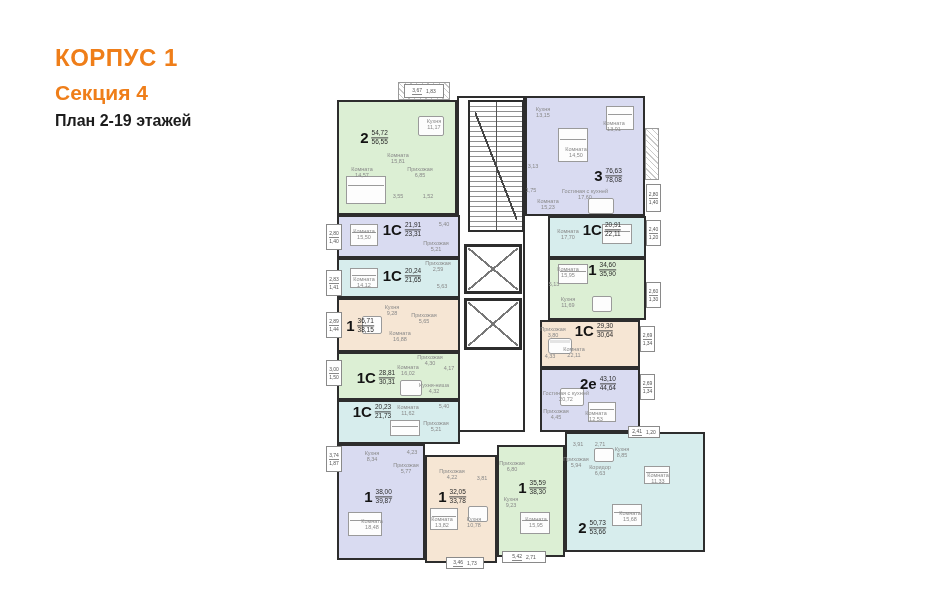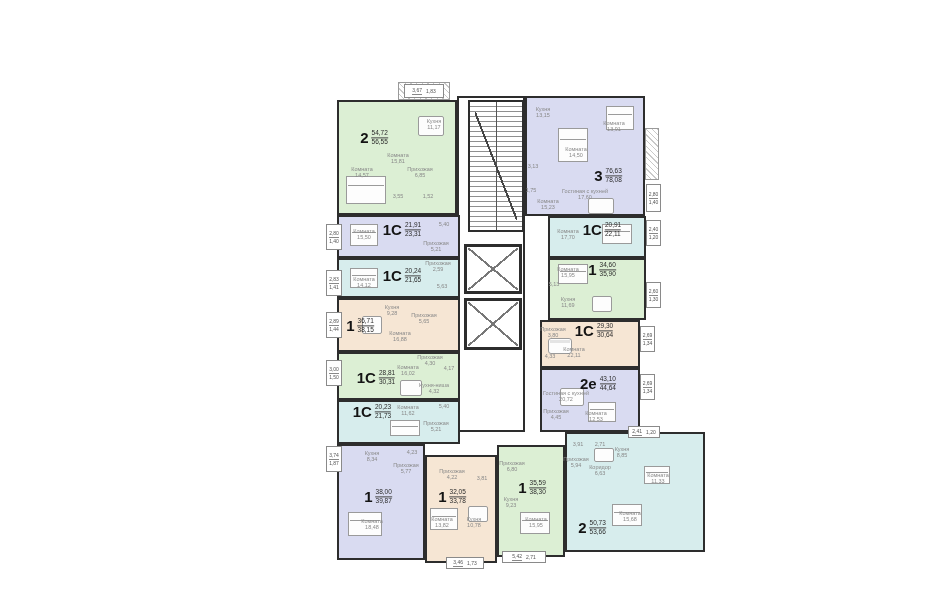--- a/index.html
+++ b/index.html
@@ -43,20 +43,25 @@
           border-bottom:1px solid #9a9a9a;}
   .furn-table{border-radius:2px;}
   .furn-sofa{border-radius:3px;border-width:1px;}
   .furn-sofa::before{content:"";position:absolute;left:1px;right:1px;top:1px;height:3px;background:#e4e4e4;}
 </style>
 </head>
 <body>
 
 <div class="canvas">
 
+  <div class="hdr">
+    <div class="l1" style="color: rgb(239, 126, 25);">КОРПУС 1</div>
+    <div class="l2" style="color: rgb(239, 126, 25);">Секция 4</div>
+    <div class="l3">План 2-19 этажей</div>
+  </div>
 
   <div id="plan">
 
     <div class="corridor" style="left:457px;top:96px;width:68px;height:336px;"></div>
     <div class="stairs" style="left:468px;top:100px;width:56px;height:132px;"></div>
     <div class="elev" style="left:464px;top:244px;width:58px;height:50px;"></div>
     <div class="elev" style="left:464px;top:298px;width:58px;height:52px;"></div>
     <div class="hatch" style="left:398px;top:82px;width:52px;height:18px;"></div>
     <div class="hatch" style="left:645px;top:128px;width:14px;height:52px;"></div>
 

